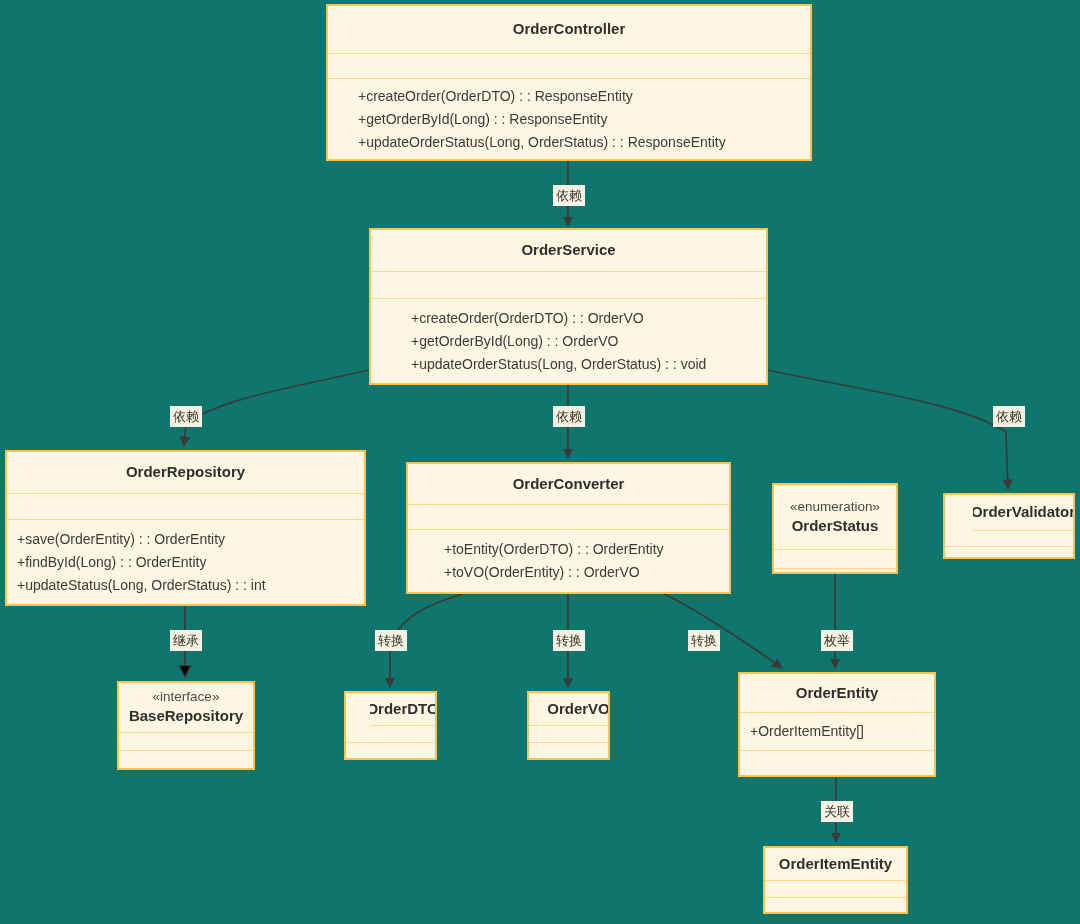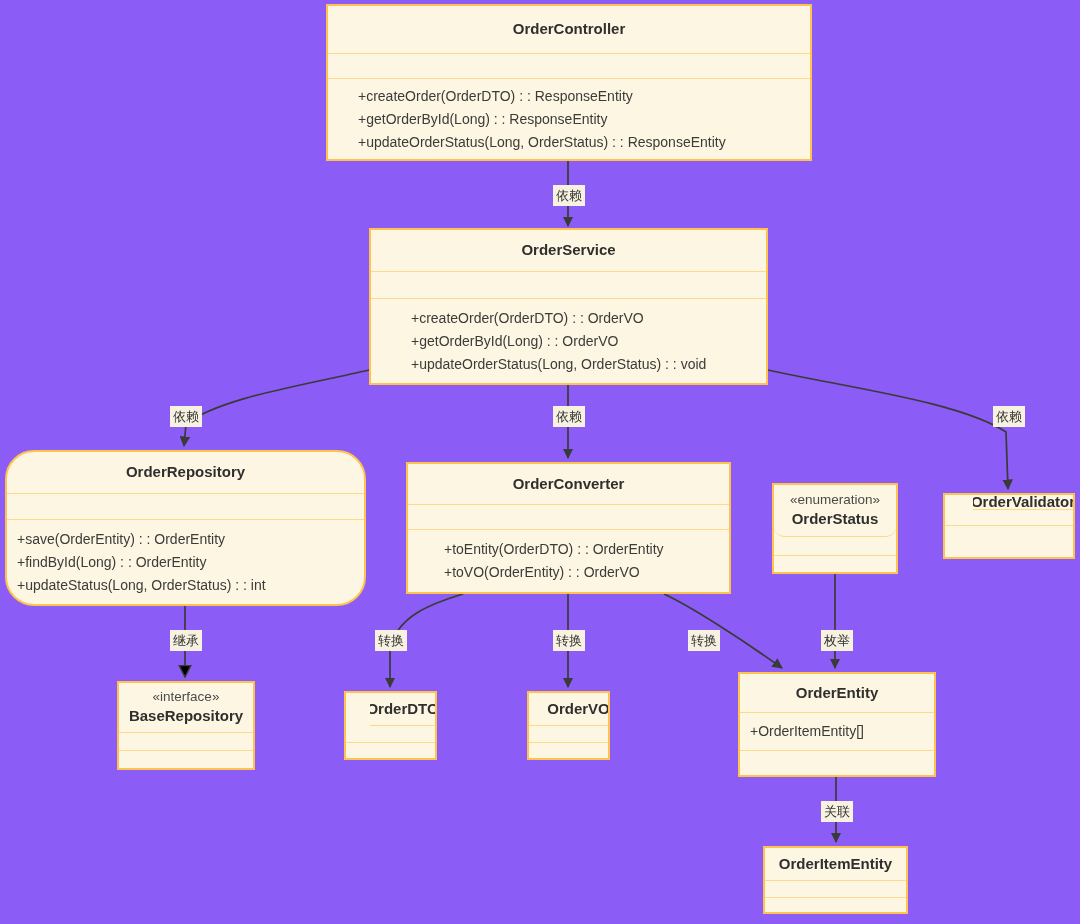--- a/index.html
+++ b/index.html
@@ -4,21 +4,21 @@
 <style>
   html, body {
     margin: 0;
     padding: 0;
     background: #000000;
   }
   #canvas {
     position: relative;
     width: 1080px;
     height: 924px;
-    background: #8b5cf6;
+    background: #0f766e;
     font-family: "Liberation Sans", "DejaVu Sans", sans-serif;
     overflow: hidden;
   }
   #edges {
     position: absolute;
     left: 0;
     top: 0;
     width: 1080px;
     height: 924px;
     pointer-events: none;
@@ -141,21 +141,21 @@
       <div class="class-title">OrderService</div>
     </div>
     <div class="compartment cmp-empty" style="height:27px;"></div>
     <div class="compartment cmp-members" style="flex:1;padding-left:40px;">
       <div class="member">+createOrder(OrderDTO) : : OrderVO</div>
       <div class="member">+getOrderById(Long) : : OrderVO</div>
       <div class="member">+updateOrderStatus(Long, OrderStatus) : : void</div>
     </div>
   </div>
 
-  <div class="uml-class" style="left:5px; top:450px; width:361px; height:156px;border-radius:29px;">
+  <div class="uml-class" style="left:5px; top:450px; width:361px; height:156px;">
     <div class="compartment cmp-name" style="height:42px;">
       <div class="class-title">OrderRepository</div>
     </div>
     <div class="compartment cmp-empty" style="height:26px;"></div>
     <div class="compartment cmp-members" style="flex:1;">
       <div class="member">+save(OrderEntity) : : OrderEntity</div>
       <div class="member">+findById(Long) : : OrderEntity</div>
       <div class="member">+updateStatus(Long, OrderStatus) : : int</div>
     </div>
   </div>
@@ -165,30 +165,30 @@
       <div class="class-title">OrderConverter</div>
     </div>
     <div class="compartment cmp-empty" style="height:25px;"></div>
     <div class="compartment cmp-members" style="flex:1;padding-left:36px;">
       <div class="member">+toEntity(OrderDTO) : : OrderEntity</div>
       <div class="member">+toVO(OrderEntity) : : OrderVO</div>
     </div>
   </div>
 
   <div class="uml-class" style="left:772px; top:483px; width:126px; height:91px;">
-    <div class="compartment cmp-name" style="height:52px;border-radius:10px;">
+    <div class="compartment cmp-name" style="height:65px;">
       <div class="stereotype">«enumeration»</div>
       <div class="class-title">OrderStatus</div>
     </div>
     <div class="compartment cmp-empty" style="height:19px;"></div>
     <div class="compartment cmp-empty" style="flex:1;"></div>
   </div>
 
   <div class="uml-class" style="left:943px; top:493px; width:132px; height:66px;">
-    <div class="compartment cmp-name" style="height:15px;margin-left:28px;">
+    <div class="compartment cmp-name" style="height:36px;margin-left:28px;">
       <div class="class-title">OrderValidator</div>
     </div>
     <div class="compartment cmp-empty" style="height:16px;"></div>
     <div class="compartment cmp-empty" style="flex:1;"></div>
   </div>
 
   <div class="uml-class" style="left:117px; top:681px; width:138px; height:89px;">
     <div class="compartment cmp-name" style="height:50px;">
       <div class="stereotype">«interface»</div>
       <div class="class-title">BaseRepository</div>

